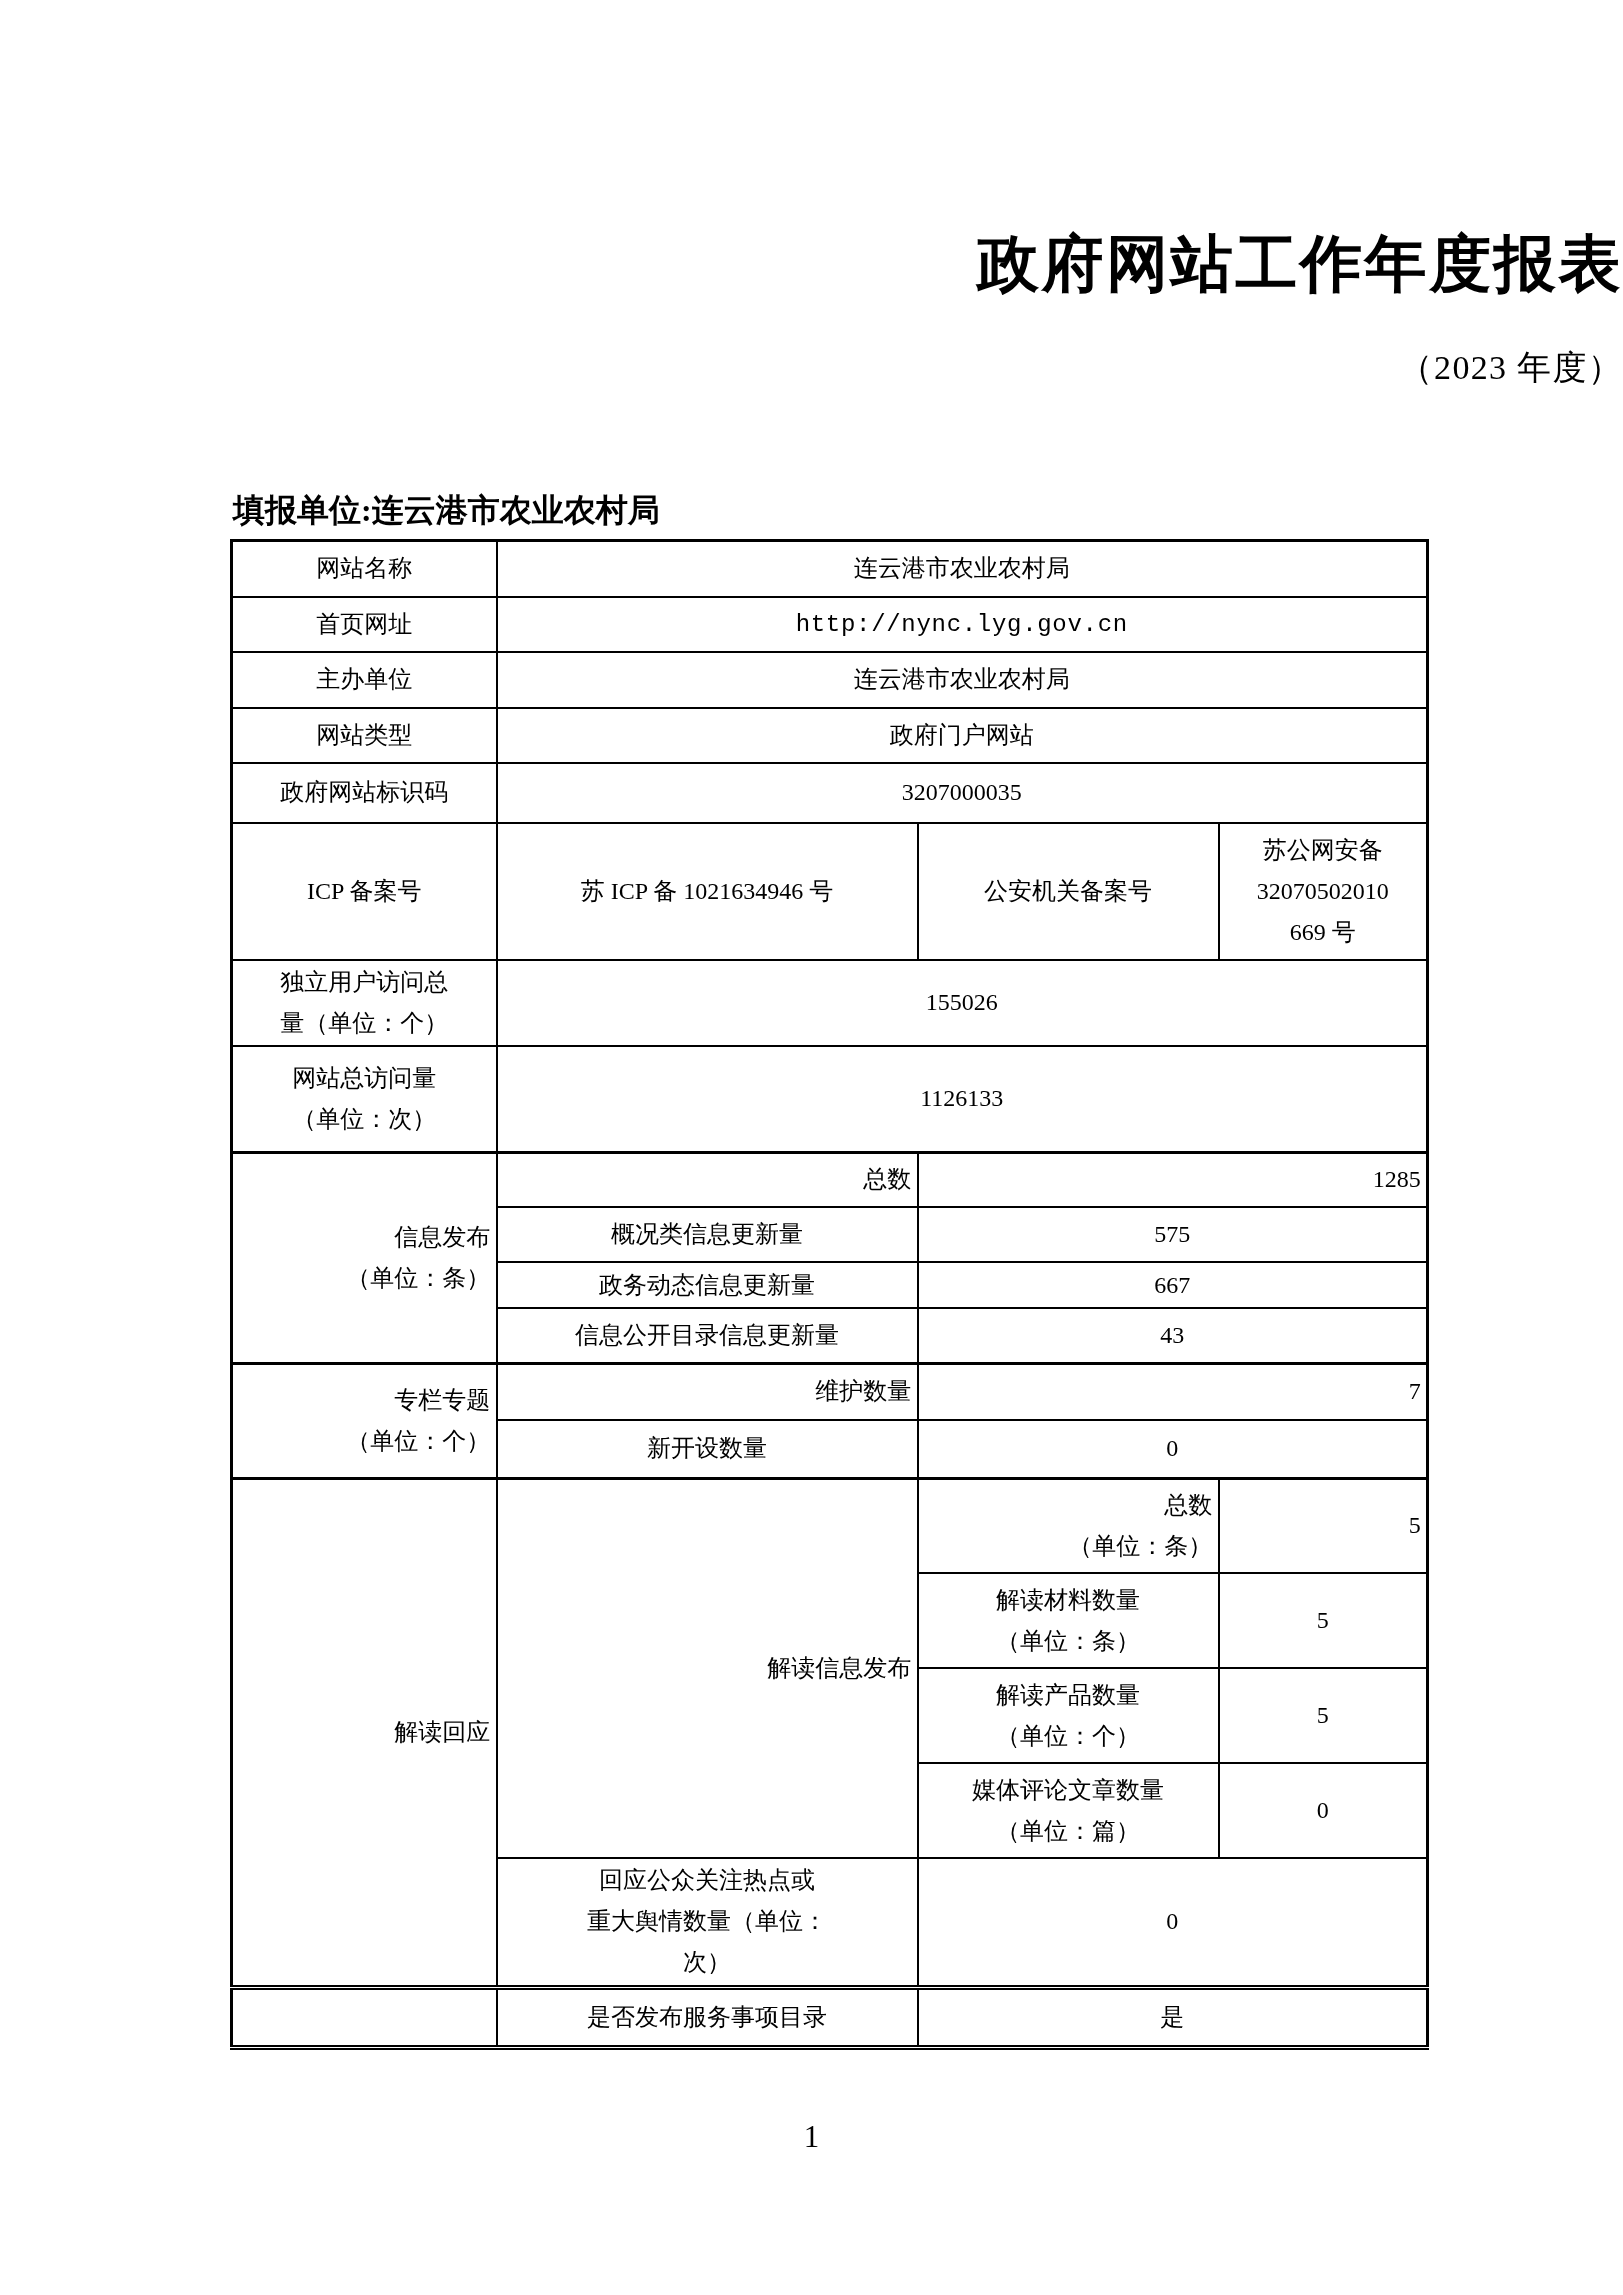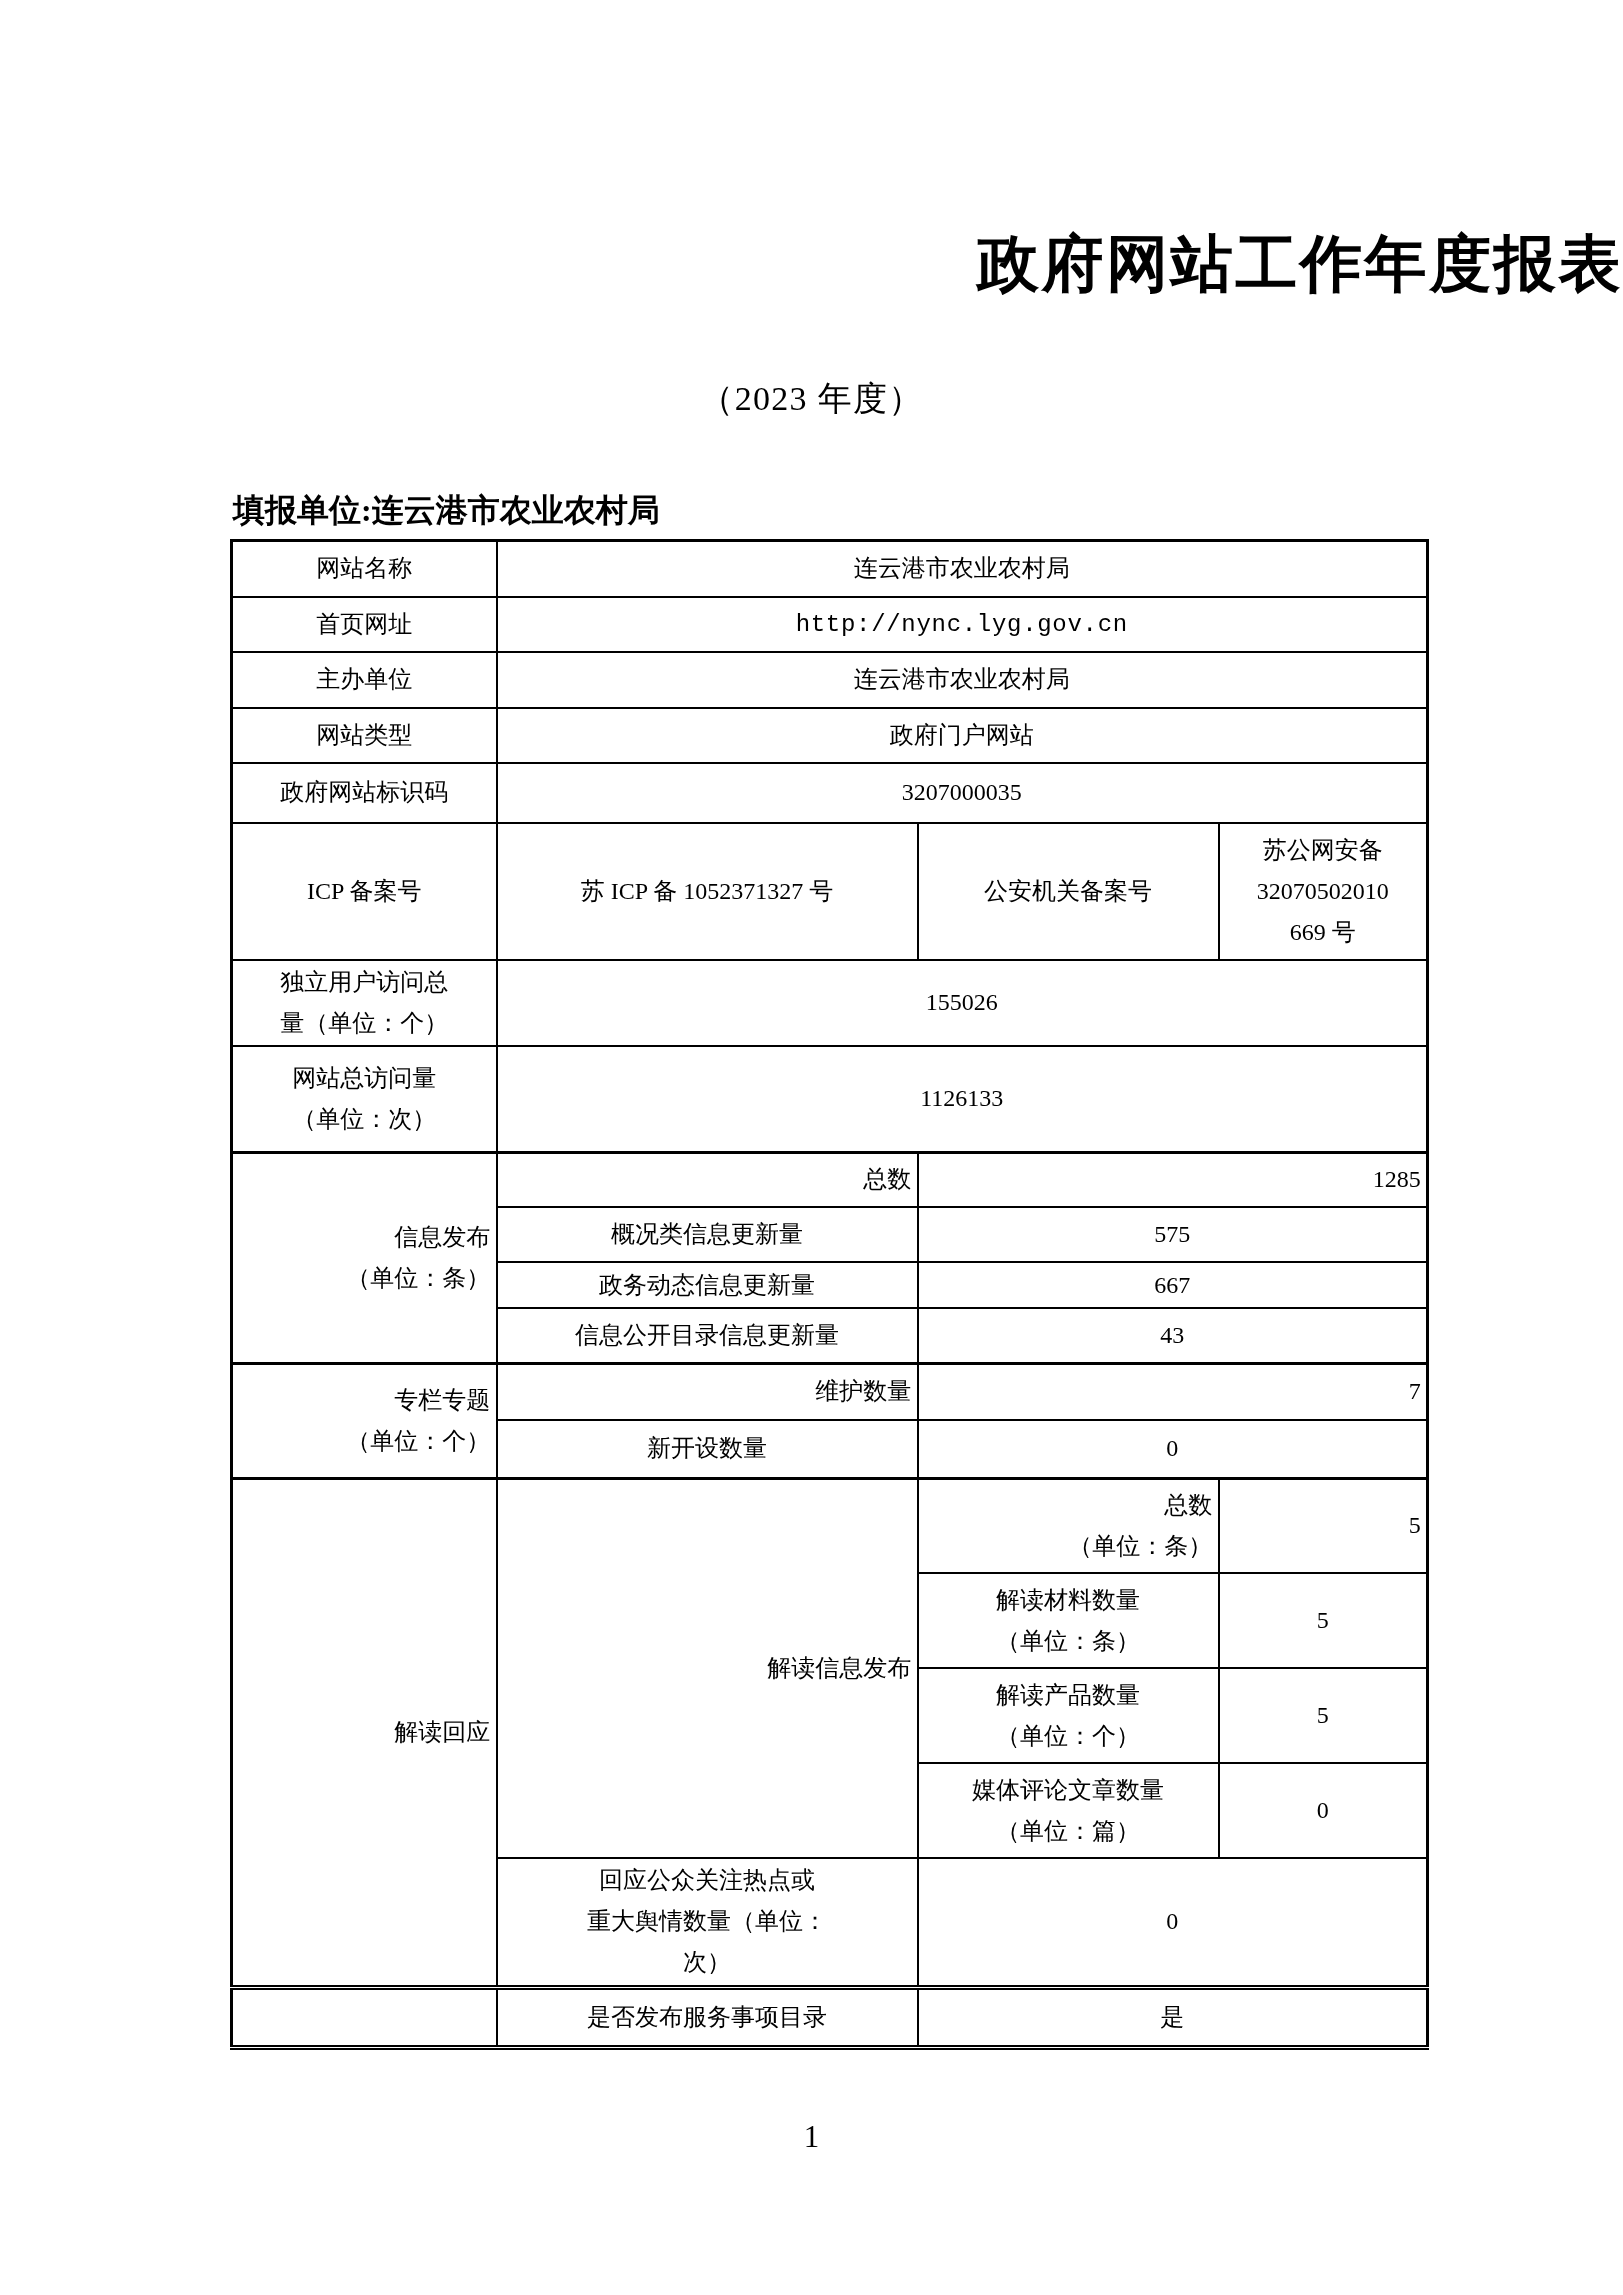--- a/index.html
+++ b/index.html
@@ -20,24 +20,23 @@
     text-align: right;
     font-size: 62px;
     font-weight: bold;
     letter-spacing: 2.6px;
   }
   .doc-subtitle {
     position: absolute;
     top: 345px;
     left: 0;
     width: 100%;
-    text-align: center;
+    text-align: right;
     font-size: 34px;
     letter-spacing: 1.3px;
-    margin-top: 31px;
   }
   .unit-line {
     position: absolute;
     top: 489px;
     left: 233px;
     font-size: 32px;
     font-weight: bold;
   }
   table.report {
     position: absolute;
@@ -103,21 +102,21 @@
     <td>网站类型</td>
     <td colspan="3">政府门户网站</td>
   </tr>
   <tr style="height:60px">
     <td>政府网站标识码</td>
     <td colspan="3">3207000035</td>
   </tr>
 
   <tr style="height:137px">
     <td>ICP 备案号</td>
-    <td>苏 ICP 备 1052371327 号</td>
+    <td>苏 ICP 备 1021634946 号</td>
     <td>公安机关备案号</td>
     <td>苏公网安备
 32070502010
 669 号</td>
   </tr>
 
   <tr style="height:76px">
     <td>独立用户访问总
 量（单位：个）</td>
     <td colspan="3">155026</td>

